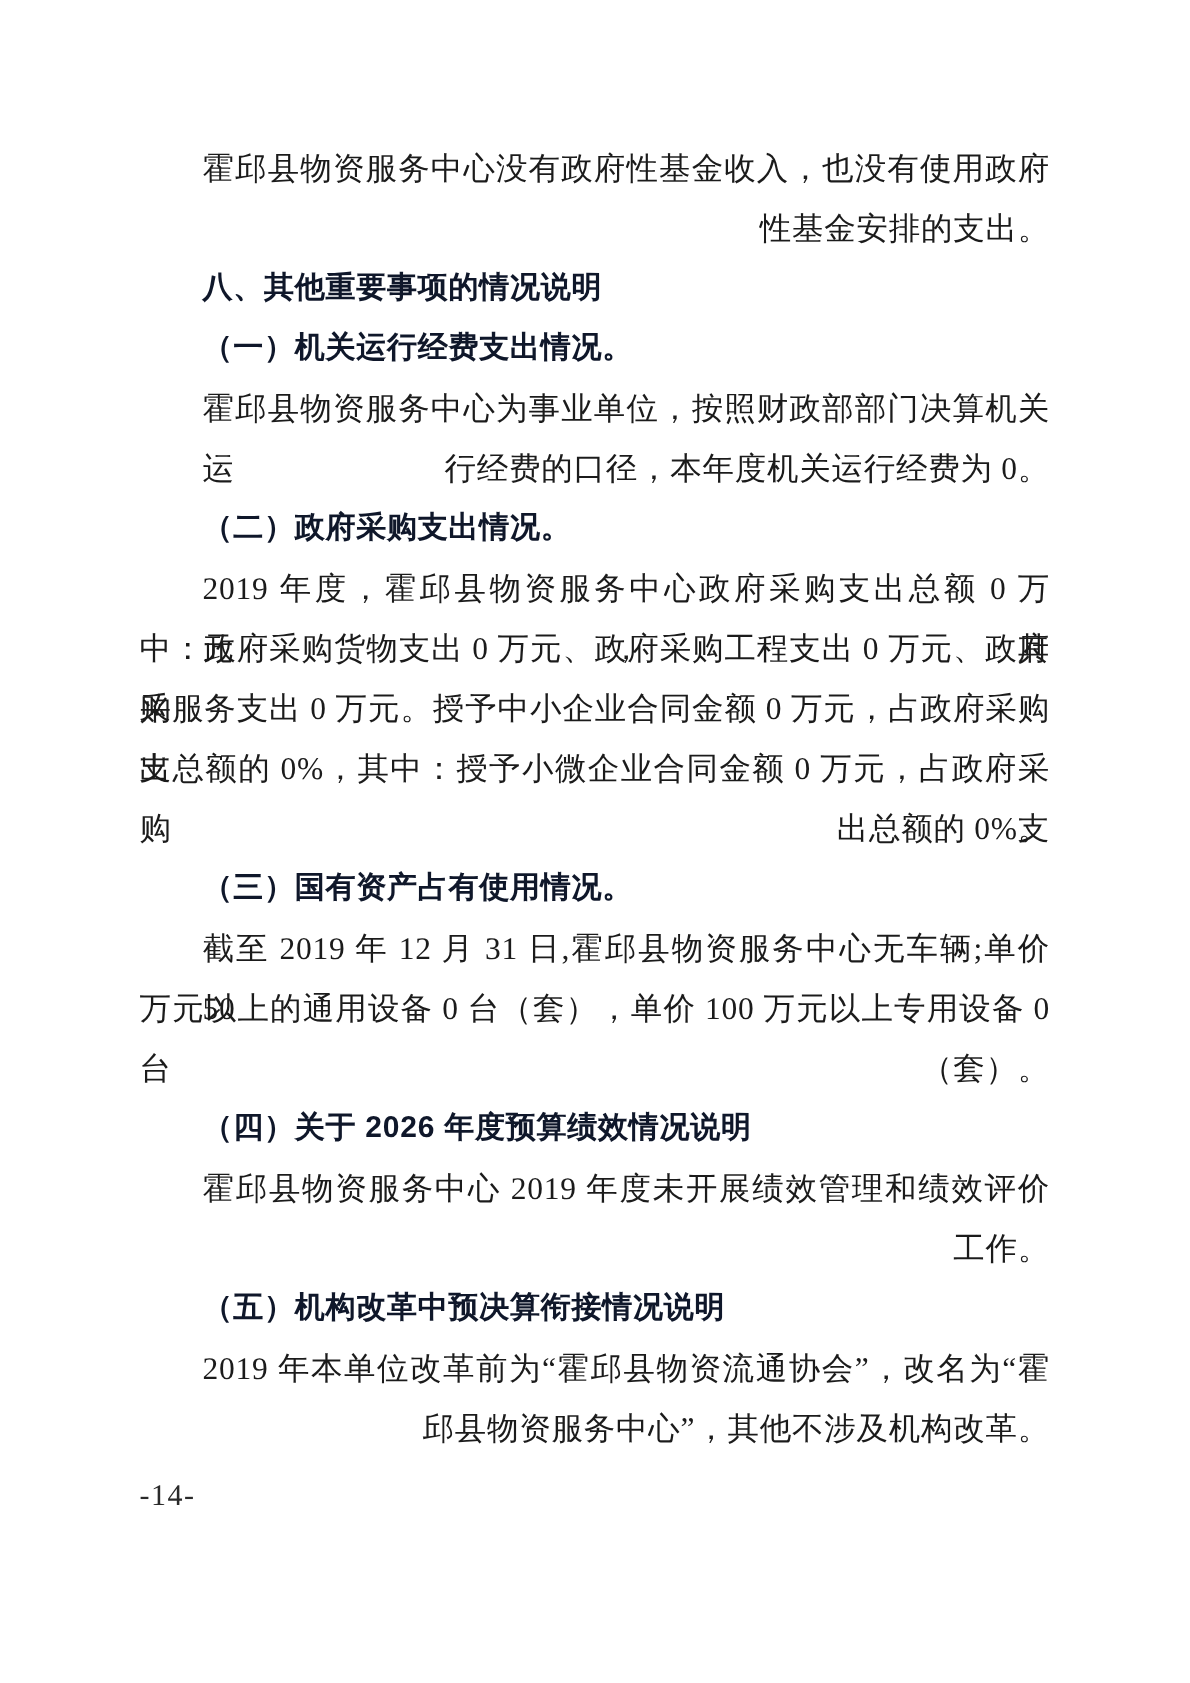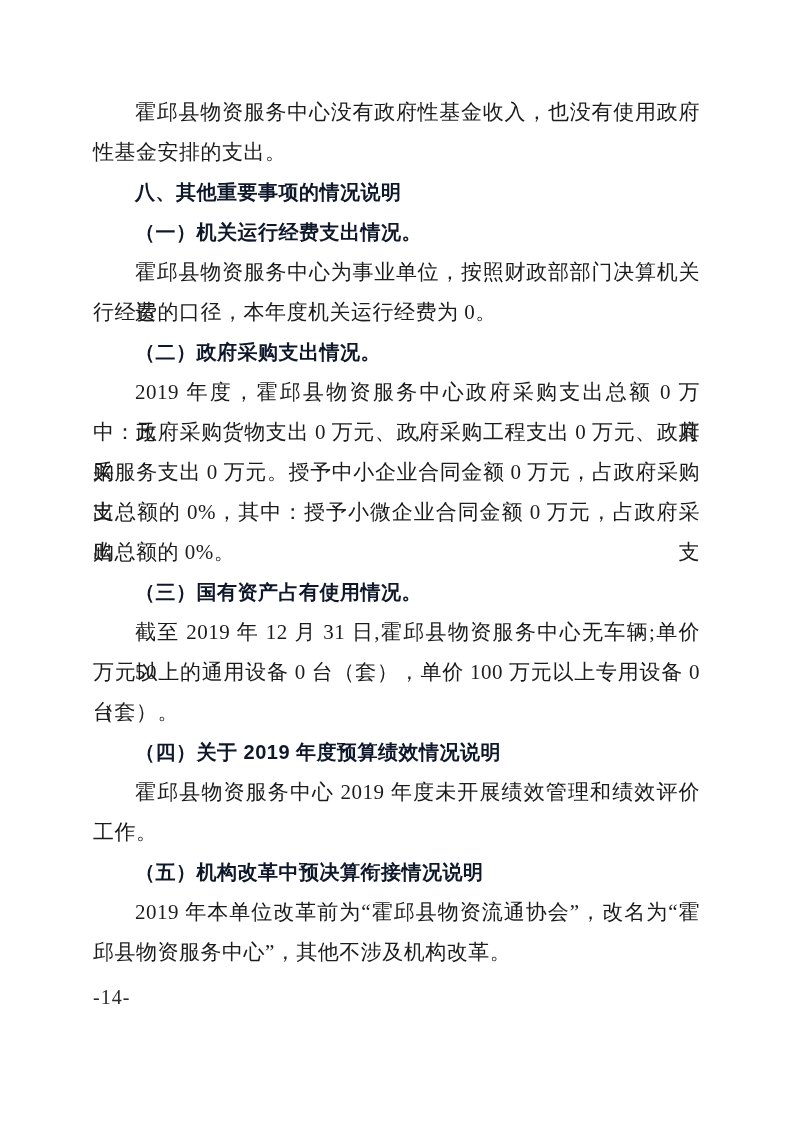--- a/index.html
+++ b/index.html
@@ -19,21 +19,21 @@
   .content {
     position: absolute;
     left: 93px;
     top: 92px;
     width: 607px;
   }
   .body-line {
     font-size: 21px;
     line-height: 40px;
     height: 40px;
-    text-align: left;
+    text-align: right;
     letter-spacing: 0.5px;
   }
   .heading-line {
     font-family: "Liberation Sans", "DejaVu Sans", sans-serif;
     font-weight: 700;
     font-size: 20px;
     line-height: 40px;
     height: 40px;
     color: #0f172a;
     letter-spacing: 0.5px;
@@ -71,21 +71,21 @@
       <div class="heading-line indent">（二）政府采购支出情况。</div>
       <div class="body-line fill indent">2019 年度，霍邱县物资服务中心政府采购支出总额 0 万元，其</div>
       <div class="body-line fill">中：政府采购货物支出 0 万元、政府采购工程支出 0 万元、政府采</div>
       <div class="body-line fill">购服务支出 0 万元。授予中小企业合同金额 0 万元，占政府采购支</div>
       <div class="body-line fill">出总额的 0%，其中：授予小微企业合同金额 0 万元，占政府采购支</div>
       <div class="body-line">出总额的 0%。</div>
       <div class="heading-line indent">（三）国有资产占有使用情况。</div>
       <div class="body-line fill indent">截至 2019 年 12 月 31 日,霍邱县物资服务中心无车辆;单价 50</div>
       <div class="body-line fill">万元以上的通用设备 0 台（套），单价 100 万元以上专用设备 0 台</div>
       <div class="body-line">（套）。</div>
-      <div class="heading-line indent">（四）关于 2019 年度预算绩效情况说明</div>
+      <div class="heading-line indent">（四）关于 2026 年度预算绩效情况说明</div>
       <div class="body-line fill indent">霍邱县物资服务中心 2019 年度未开展绩效管理和绩效评价</div>
       <div class="body-line">工作。</div>
       <div class="heading-line indent">（五）机构改革中预决算衔接情况说明</div>
       <div class="body-line fill indent">2019 年本单位改革前为“霍邱县物资流通协会”，改名为“霍</div>
       <div class="body-line">邱县物资服务中心”，其他不涉及机构改革。</div>
     </div>
   <div class="page-number">-14-</div>
 </div>
 
 </body></html>

